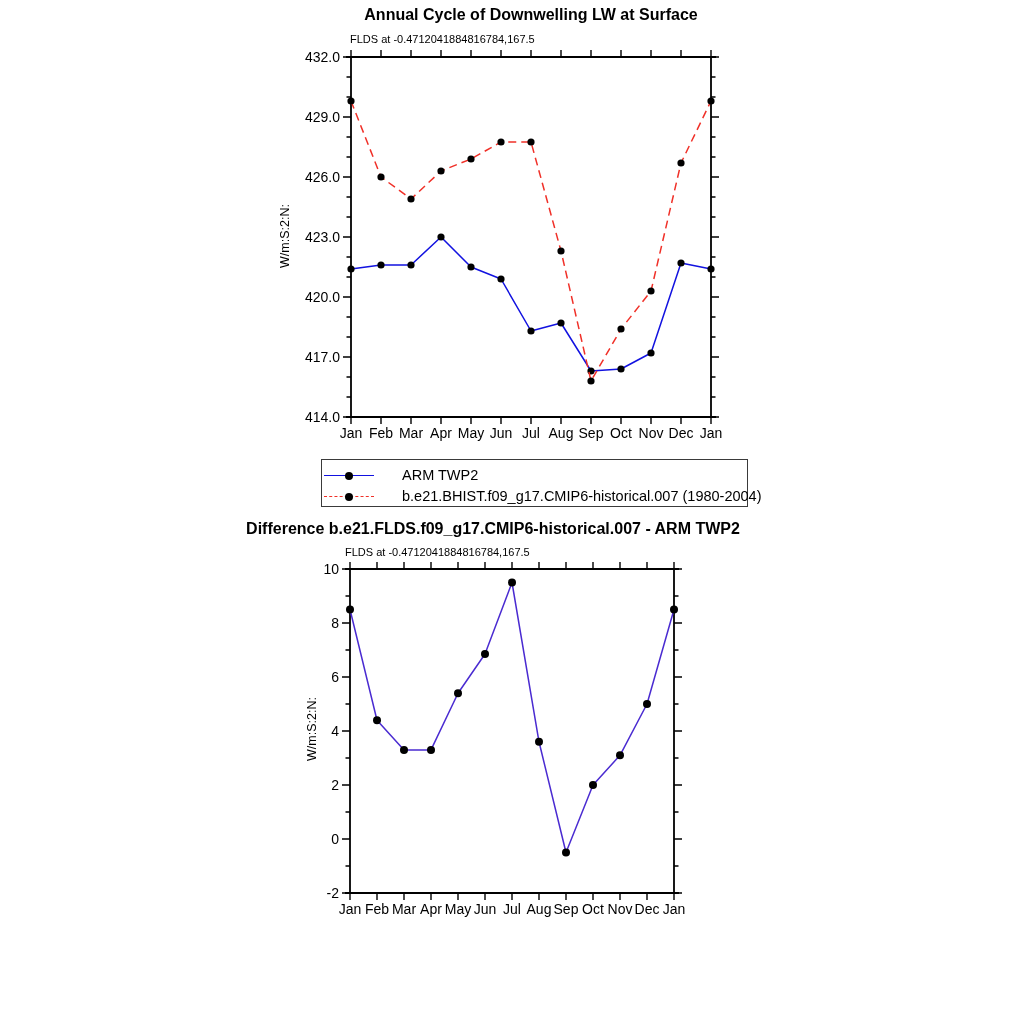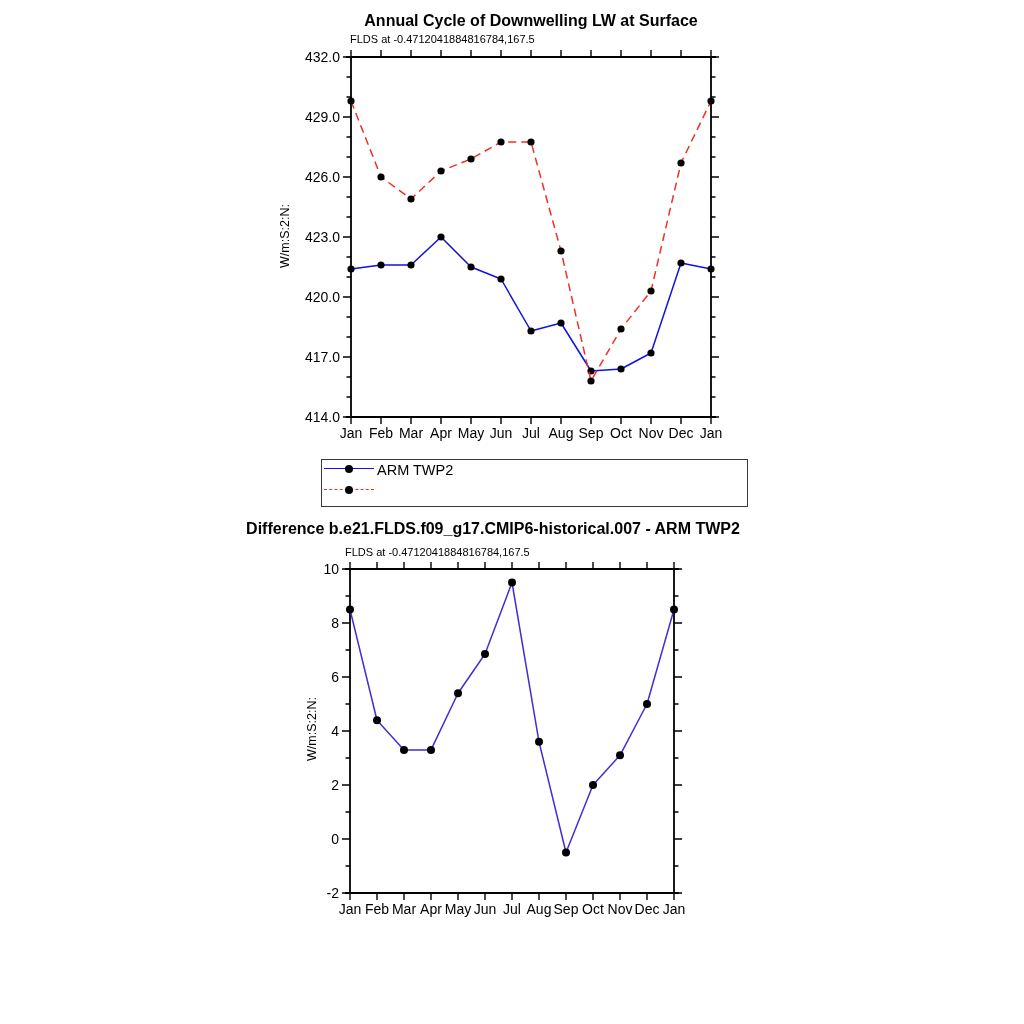--- a/index.html
+++ b/index.html
@@ -24,40 +24,40 @@
     position: absolute;
     font-size: 11px;
     white-space: nowrap;
   }
   .y-axis-title {
     position: absolute;
     font-size: 12.5px;
     white-space: nowrap;
     transform: translate(-50%, -50%) rotate(-90deg);
   }
-  #title-0 { left: 531px; top: 12px; }
+  #title-0 { left: 531px; top: 6px; }
   #subtitle-0 { left: 350px; top: 33px; }
   #ylab-0 { left: 285px; top: 236px; }
   #title-1 { left: 493px; top: 520px; }
   #subtitle-1 { left: 345px; top: 546px; }
   #ylab-1 { left: 312px; top: 729px; }
   .legend {
     position: absolute;
     left: 321px;
     top: 459px;
     width: 427px;
     height: 48px;
     border: 1.4px solid #3a3a3a;
     box-sizing: border-box;
     display: flex;
     flex-direction: column;
     justify-content: center;
     background: #ffffff;
   }
-  .legend-row { display: flex; align-items: flex-start; height: 21px; }
+  .legend-row { display: flex; align-items: flex-end; height: 21px; gap: 25px; }
   .legend-sample { position: relative; width: 50px; height: 14px; margin-left: 2px; flex: 0 0 auto; }
   .legend-line { position: absolute; left: 0; right: 0; top: 5.5px; border-top: 1.7px solid #000; }
   .legend-line.dashed { border-top-style: dashed; }
   .legend-dot {
     position: absolute; left: 50%; top: 6.5px;
     width: 8px; height: 8px; background: #000; border-radius: 50%;
     transform: translate(-50%, -50%);
   }
   .legend-label { font-size: 14.5px; margin-left: 3px; white-space: nowrap; }
 </style>
@@ -164,19 +164,20 @@
         <span class="legend-line" id="legend-line-0" style="border-top-color: rgb(18, 18, 224);"></span>
         <span class="legend-dot"></span>
       </span>
       <span class="legend-label">ARM TWP2</span>
     </div>
     <div class="legend-row">
       <span class="legend-sample">
         <span class="legend-line dashed" id="legend-line-1" style="border-top-color: rgb(240, 48, 40);"></span>
         <span class="legend-dot"></span>
       </span>
+      <span class="legend-label">b.e21.BHIST.f09_g17.CMIP6-historical.007 (1980-2004)</span>
     </div>
   </div>
 
   <div class="chart-title" id="title-1">Difference b.e21.FLDS.f09_g17.CMIP6-historical.007 - ARM TWP2</div>
   <div class="chart-subtitle" id="subtitle-1">FLDS at -0.4712041884816784,167.5</div>
   <div class="y-axis-title" id="ylab-1">W/m:S:2:N:</div>
 </div>
 
 </body></html>

